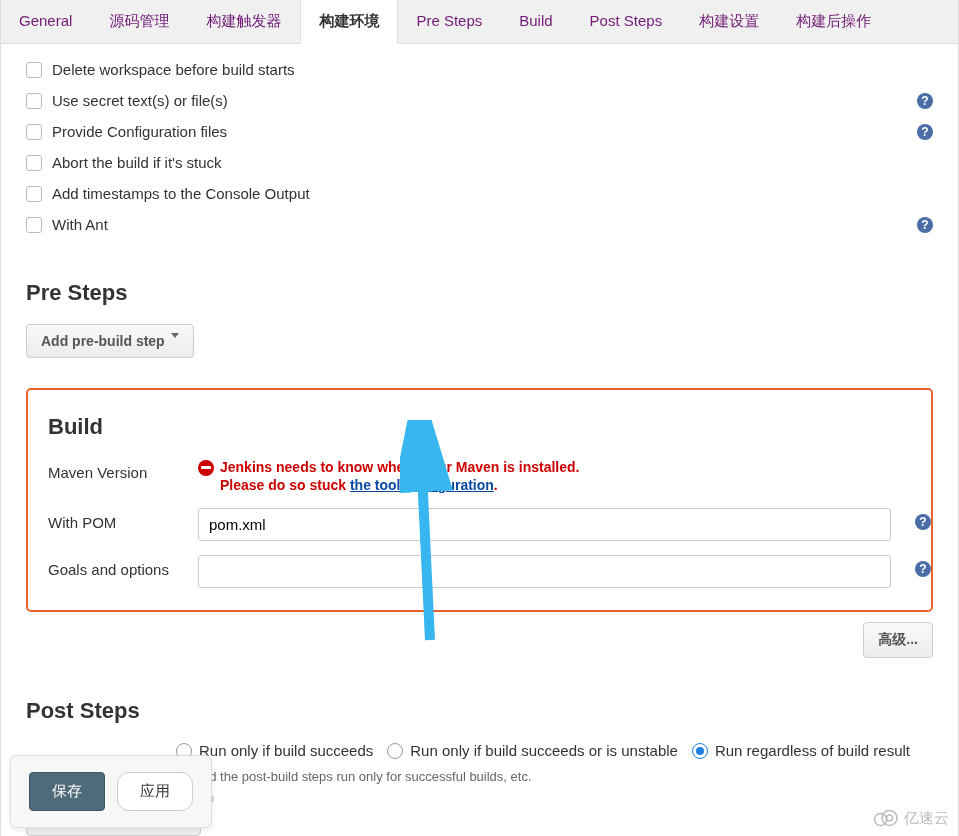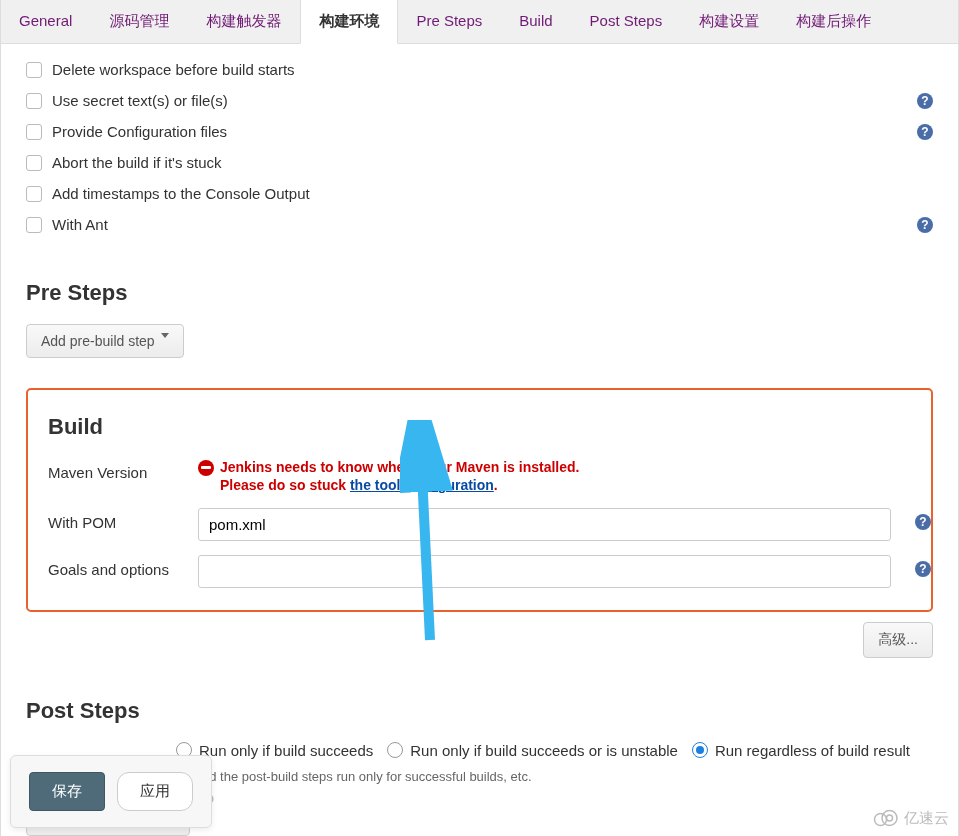--- a/index.html
+++ b/index.html
@@ -7,38 +7,38 @@
 .page{border:1px solid #ddd;border-top:none;position:relative}
 .tabs{display:flex;background:#f0f0f0;border-bottom:1px solid #ddd}
 .tab{padding:12px 18px;color:#701a75;font-size:15px;cursor:pointer;border-right:1px solid transparent}
 .tab.active{background:#fff;color:#333;font-weight:600;border:1px solid #ddd;border-bottom:1px solid #fff;margin-bottom:-1px;border-top:none}
 .section{padding:10px 25px 20px}
 .chk-row{display:flex;align-items:center;gap:10px;padding:7px 0;position:relative}
 .chk{width:16px;height:16px;border:1px solid #bbb;border-radius:3px;flex-shrink:0}
 .chk-label{font-size:15px;color:#333}
 .help{position:absolute;right:0;width:16px;height:16px;border-radius:50%;background:#4a6da7;color:#fff;font-size:12px;font-weight:bold;display:flex;align-items:center;justify-content:center;cursor:pointer}
 h2.section-title{font-size:22px;font-weight:700;margin:10px 0 18px;color:#333}
-.btn{background:linear-gradient(#f9f9f9,#ececec);border:1px solid #ccc;border-radius:4px;padding:8px 14px;font-size:14px;font-weight:400;color:#555;cursor:pointer;display:inline-flex;gap:6px}
+.btn{background:linear-gradient(#f9f9f9,#ececec);border:1px solid #ccc;border-radius:4px;padding:8px 14px;font-size:14px;font-weight:700;color:#555;cursor:pointer;display:inline-flex;gap:6px}
 .btn .caret{width:0;height:0;border-left:4px solid transparent;border-right:4px solid transparent;border-top:5px solid #666}
 .build-box{border:2px solid #e8622c;border-radius:5px;padding:14px 20px 22px;margin-bottom:14px}
 .form-row{display:flex;align-items:flex-start;margin-bottom:14px;position:relative}
 .form-label{width:150px;font-size:15px;color:#333;padding-top:6px}
 .form-field{flex:1;margin-right:20px}
 input.text{width:100%;padding:7px 10px;border:1px solid #ccc;border-radius:3px;font-size:15px;background:#fff}
 .err{display:flex;align-items:flex-start;gap:6px}
 .err-icon{width:16px;height:16px;border-radius:50%;background:#cc0000;color:#fff;flex-shrink:0;position:relative;margin-top:2px}
 .err-icon::after{content:"";position:absolute;left:3px;top:6px;width:10px;height:3px;background:#fff;border-radius:1px}
 .err-text{color:#cc0000;font-weight:700;font-size:14px;line-height:1.3}
 .err-text a{color:#0b4aa2;text-decoration:underline}
 .right{display:flex;justify-content:flex-end;margin-top:-4px}
 .radio-row{display:flex;align-items:center;gap:14px;flex-wrap:wrap;margin-left:150px;margin-bottom:10px}
 .radio{width:16px;height:16px;border:1px solid #999;border-radius:50%;display:inline-flex;align-items:center;justify-content:center;flex-shrink:0}
 .radio.checked{border-color:#1e7fe0}
 .radio.checked::after{content:"";width:8px;height:8px;border-radius:50%;background:#1e7fe0}
-.radio-opt{display:flex;align-items:flex-start;gap:7px;font-size:15px}
+.radio-opt{display:flex;align-items:center;gap:7px;font-size:15px}
 .hint{margin-left:150px;font-size:13px;color:#666}
 .footer-float{position:fixed;left:10px;bottom:8px;background:#f7f7f7;border:1px solid #ddd;border-radius:6px;padding:16px 18px;display:flex;gap:12px;box-shadow:0 2px 6px rgba(0,0,0,.08)}
 .btn-primary{background:#4f6b7a;color:#fff;border:1px solid #3e5763;padding:9px 22px;border-radius:4px;font-size:15px;cursor:pointer}
 .btn-secondary{background:#fff;border:1px solid #ccc;padding:9px 22px;border-radius:12px;font-size:15px;cursor:pointer;color:#333}
 .arrow-svg{position:absolute;left:400px;top:420px;pointer-events:none}
 .watermark{position:fixed;right:10px;bottom:8px;color:#bbb;font-size:15px;display:flex;align-items:center;gap:4px}
 .watermark svg{width:30px;height:20px}
 .nn{color:#bbb;position:fixed;left:195px;bottom:30px;font-size:15px}
 </style>
 </head>

